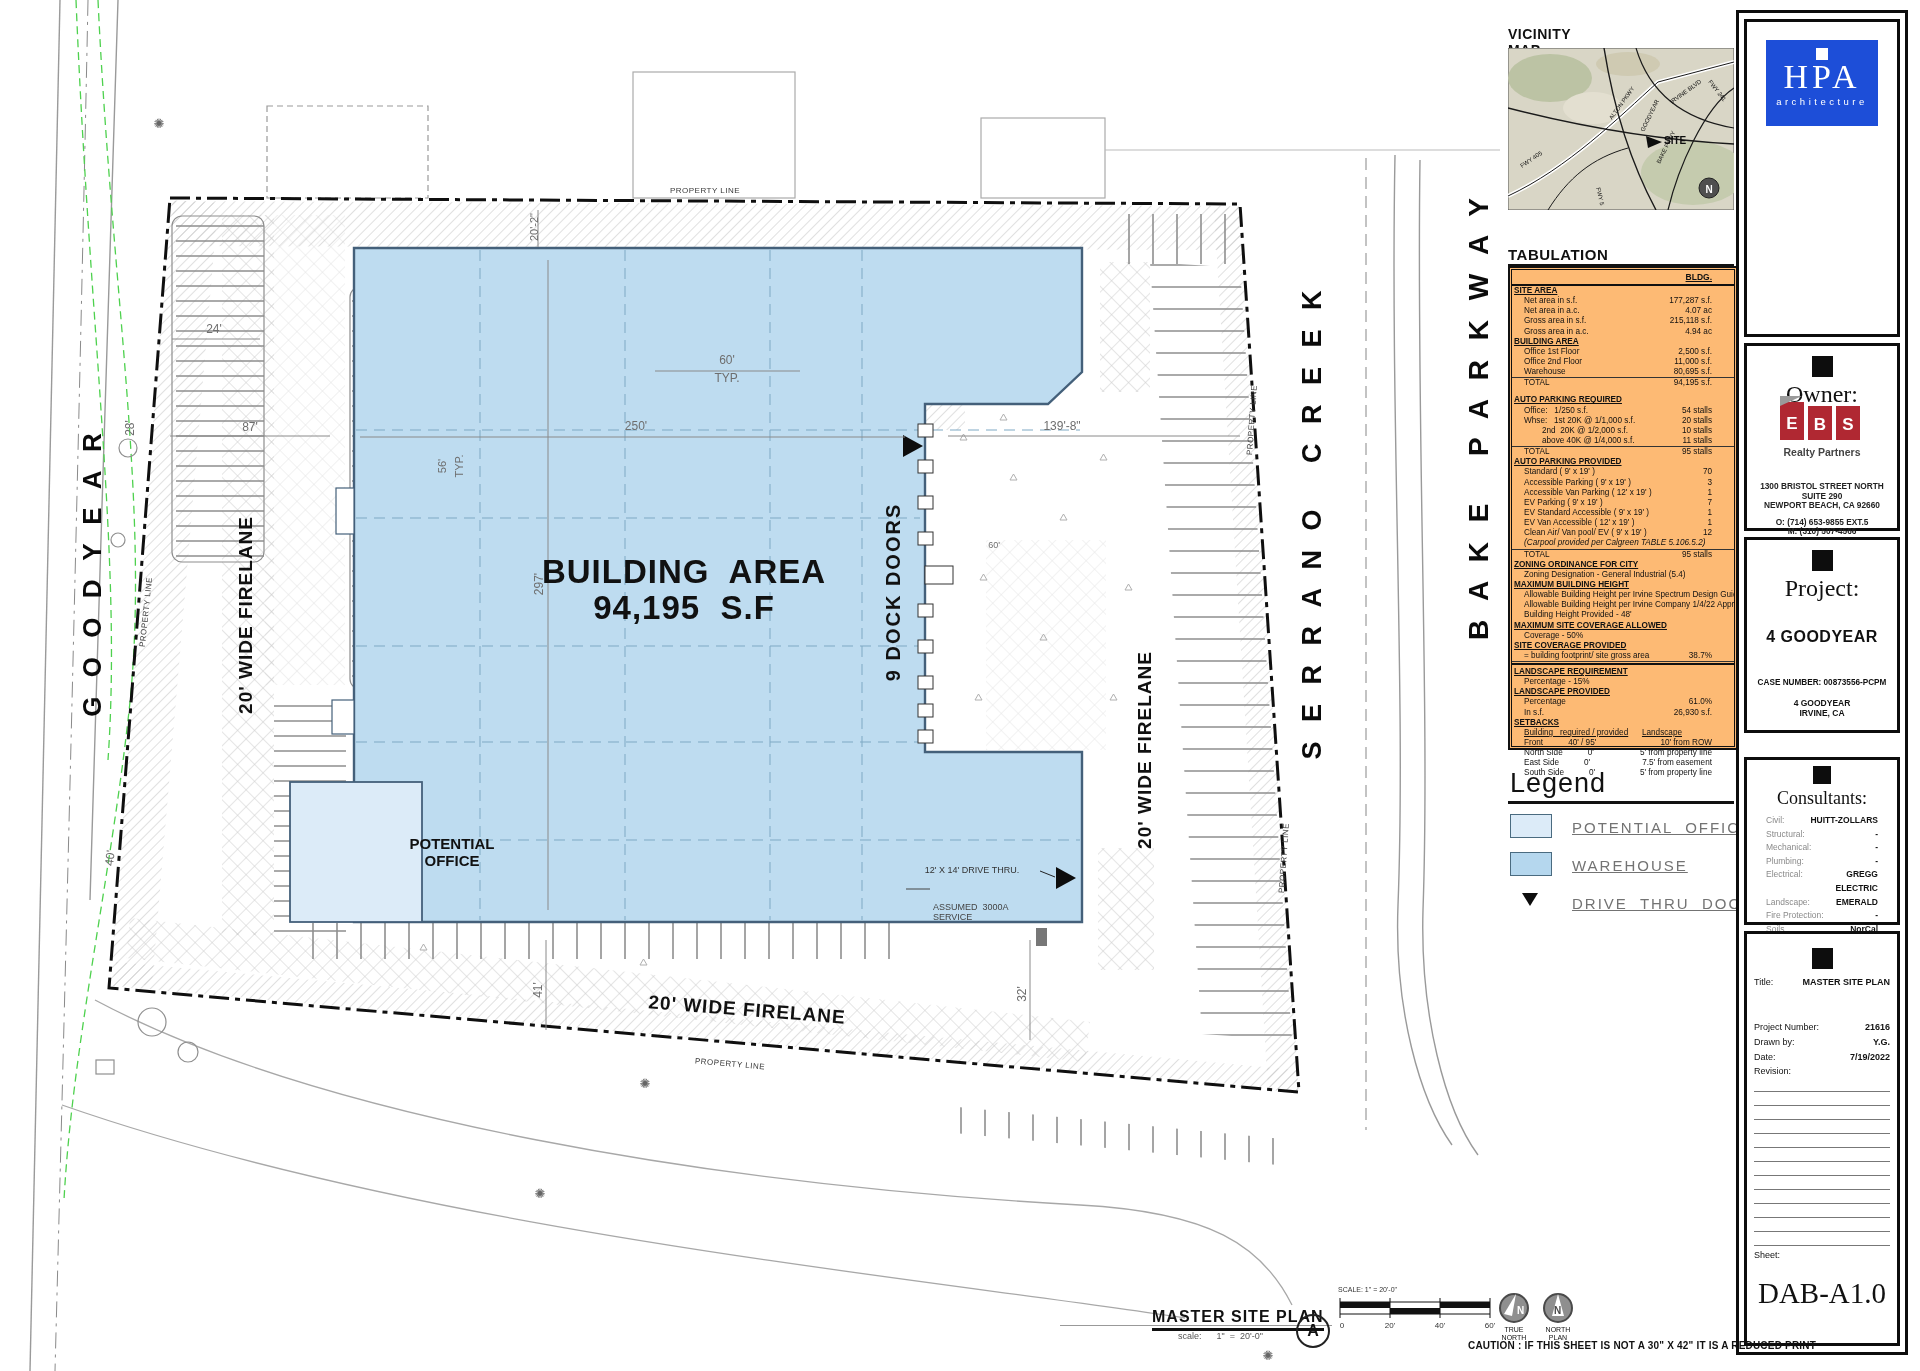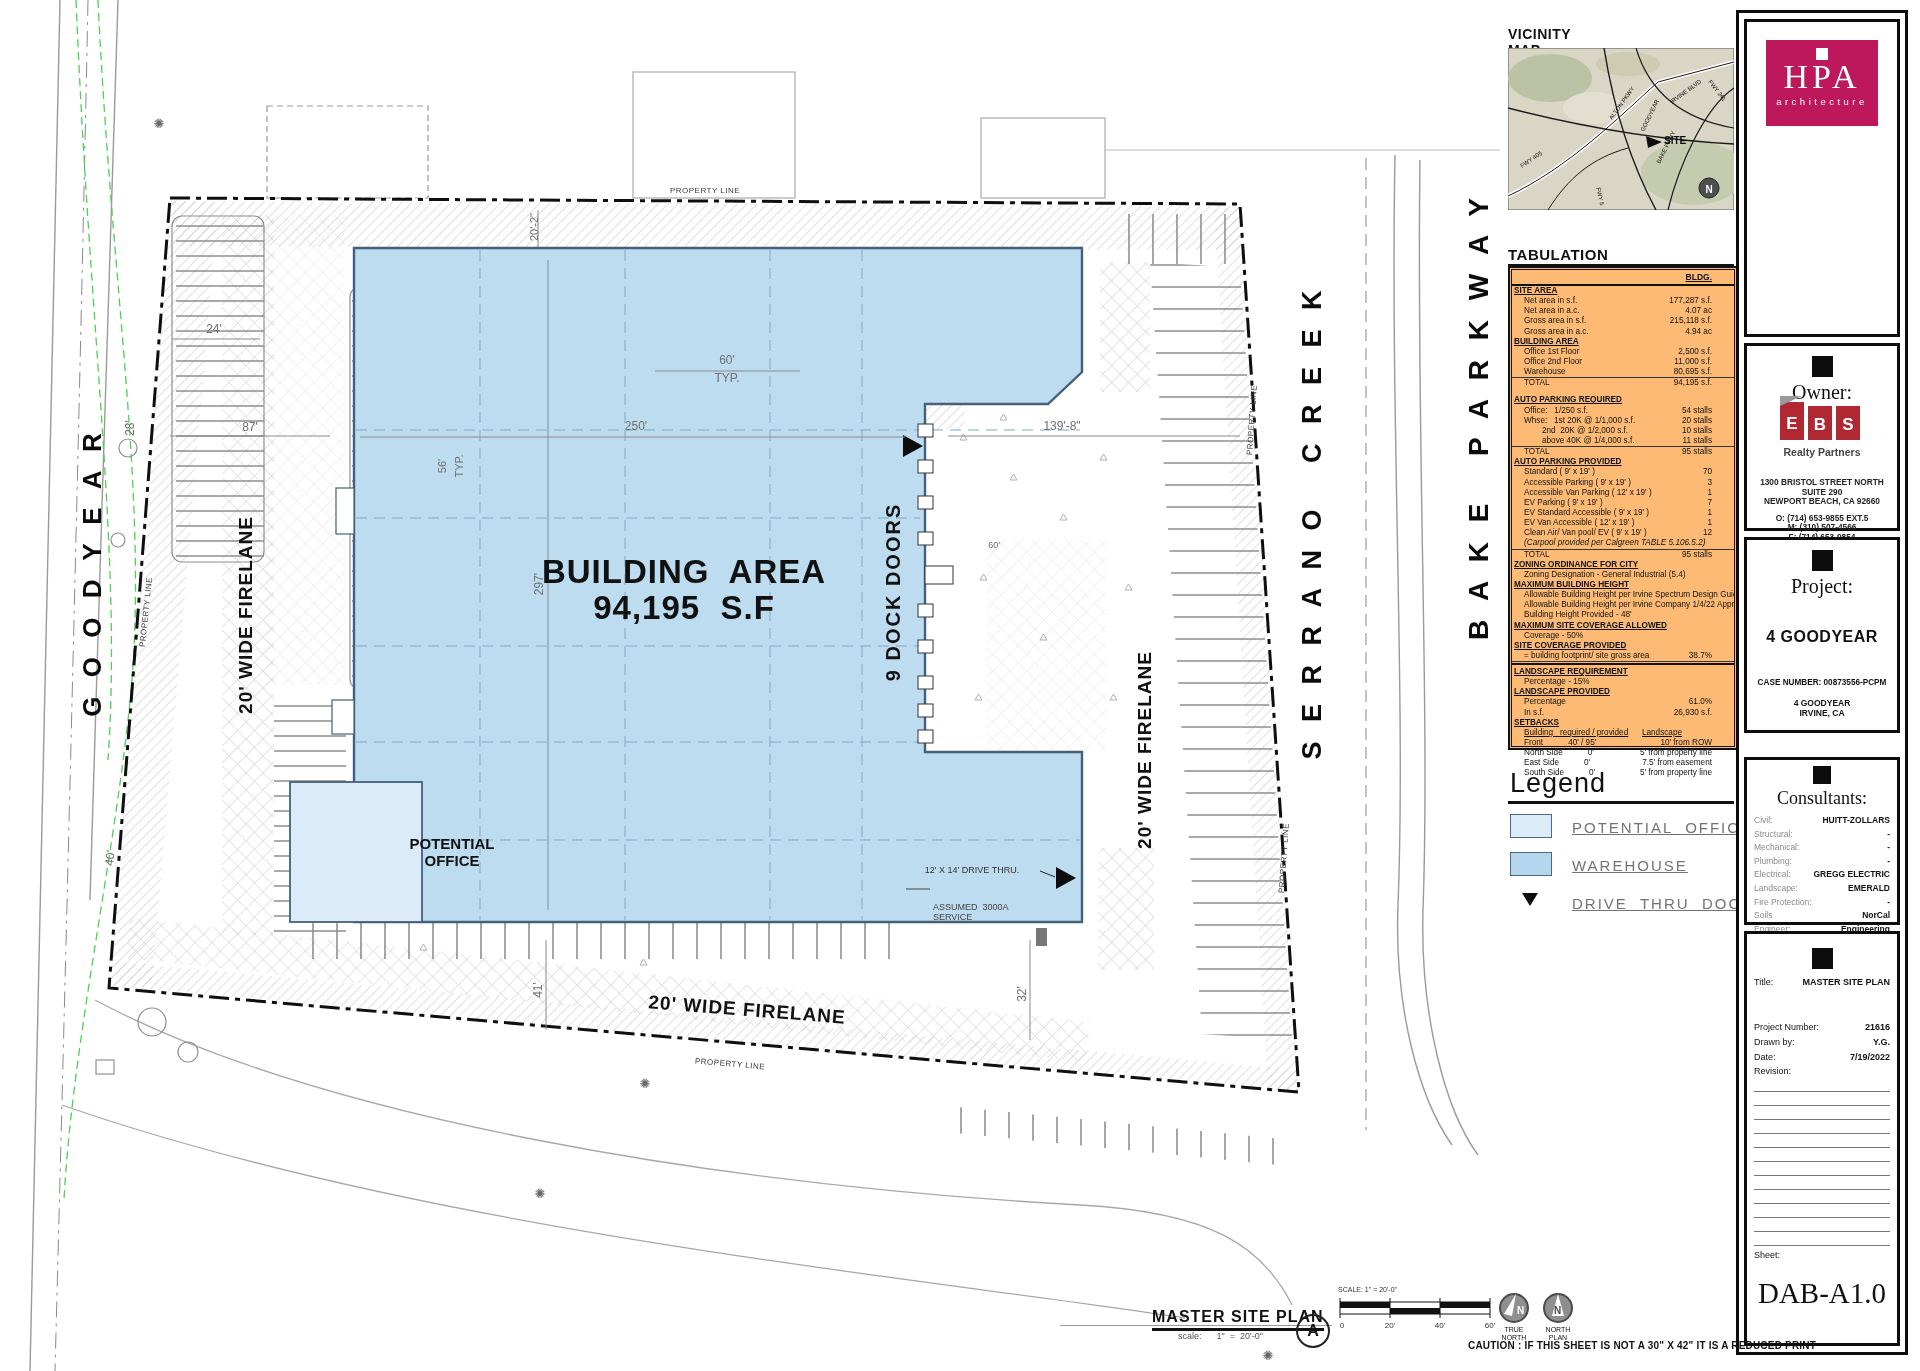--- a/index.html
+++ b/index.html
@@ -33,23 +33,23 @@
   
   .legend-title{font-size:27px;letter-spacing:1px;color:#111;font-weight:normal;}
   .swatch{position:absolute;width:40px;height:22px;border:1px solid #4a6b80;}
   .legend-label{position:absolute;font-size:15px;letter-spacing:2px;color:#737373;white-space:pre;text-decoration:underline;}
   
   #titlecol{position:absolute;left:1736px;top:10px;width:172px;height:1345px;border:3px solid #0d0d0d;
             box-sizing:border-box;padding:6px 5px;display:flex;flex-direction:column;background:#fff;}
   .tb{border:3px solid #0d0d0d;box-sizing:border-box;position:relative;background:#fff;}
   .sq{width:21px;height:21px;background:#0d0d0d;margin:10px auto 4px;}
   .serif{font-family:"Liberation Serif",serif;}
-  .blk-head{text-align:center;font-size:20px;}
+  .blk-head{text-align:center;font-size:24px;}
   .addr{font-size:8.5px;text-align:center;line-height:11px;color:#222;}
-  .consult-row{display:flex;font-size:8.5px;line-height:13.6px;padding:0 7px;}
+  .consult-row{display:flex;font-size:8.5px;line-height:13.6px;padding:0 19px;}
   .consult-row .cl{color:#8a8a8a;}
   .consult-row .cv{margin-left:auto;font-weight:bold;text-align:right;}
   .fld{display:flex;font-size:9px;padding:0 7px;line-height:15px;}
   .fld .fv{margin-left:auto;font-weight:bold;}
   .rev-line{border-bottom:1px solid #777;height:13px;margin:0 7px;}
   
   .foot-title{font-weight:bold;font-size:16px;letter-spacing:1px;}
 </style>
 </head>
 <body>
@@ -481,21 +481,21 @@
   <div class="swatch" style="left:1510px;top:814px;background:#dcebf8;"></div>
   <div class="legend-label" style="left:1572px;top:819px;">POTENTIAL  OFFICE</div>
   <div class="swatch" style="left:1510px;top:852px;background:#b5d7ee;"></div>
   <div class="legend-label" style="left:1572px;top:857px;">WAREHOUSE</div>
   <div class="abs" style="left:1522px;top:893px;width:0;height:0;border-left:8px solid transparent;border-right:8px solid transparent;border-top:13px solid #0d0d0d;"></div>
   <div class="legend-label" style="left:1572px;top:895px;">DRIVE  THRU  DOOR</div>
 
   <div id="titlecol">
 
     <div class="tb" style="height:318px;">
-      <div class="abs" style="left:50%;top:18px;transform:translateX(-50%);width:112px;height:86px;background:#be185d;text-align:center;">
+      <div class="abs" style="left:50%;top:18px;transform:translateX(-50%);width:112px;height:86px;background:#1d4ed8;text-align:center;">
         <div style="width:12px;height:12px;background:#fff;margin:8px auto 0;"></div>
         <div class="serif" style="color:#fff;font-size:34px;letter-spacing:4px;line-height:34px;">HPA</div>
         <div style="color:#fff;font-size:9.5px;letter-spacing:3.5px;margin-top:2px;">architecture</div>
       </div>
     </div>
     <div style="height:6px;"></div>
 
     <div class="tb" style="height:188px;">
       <div class="sq"></div>
       <div class="serif blk-head">Owner:</div>

